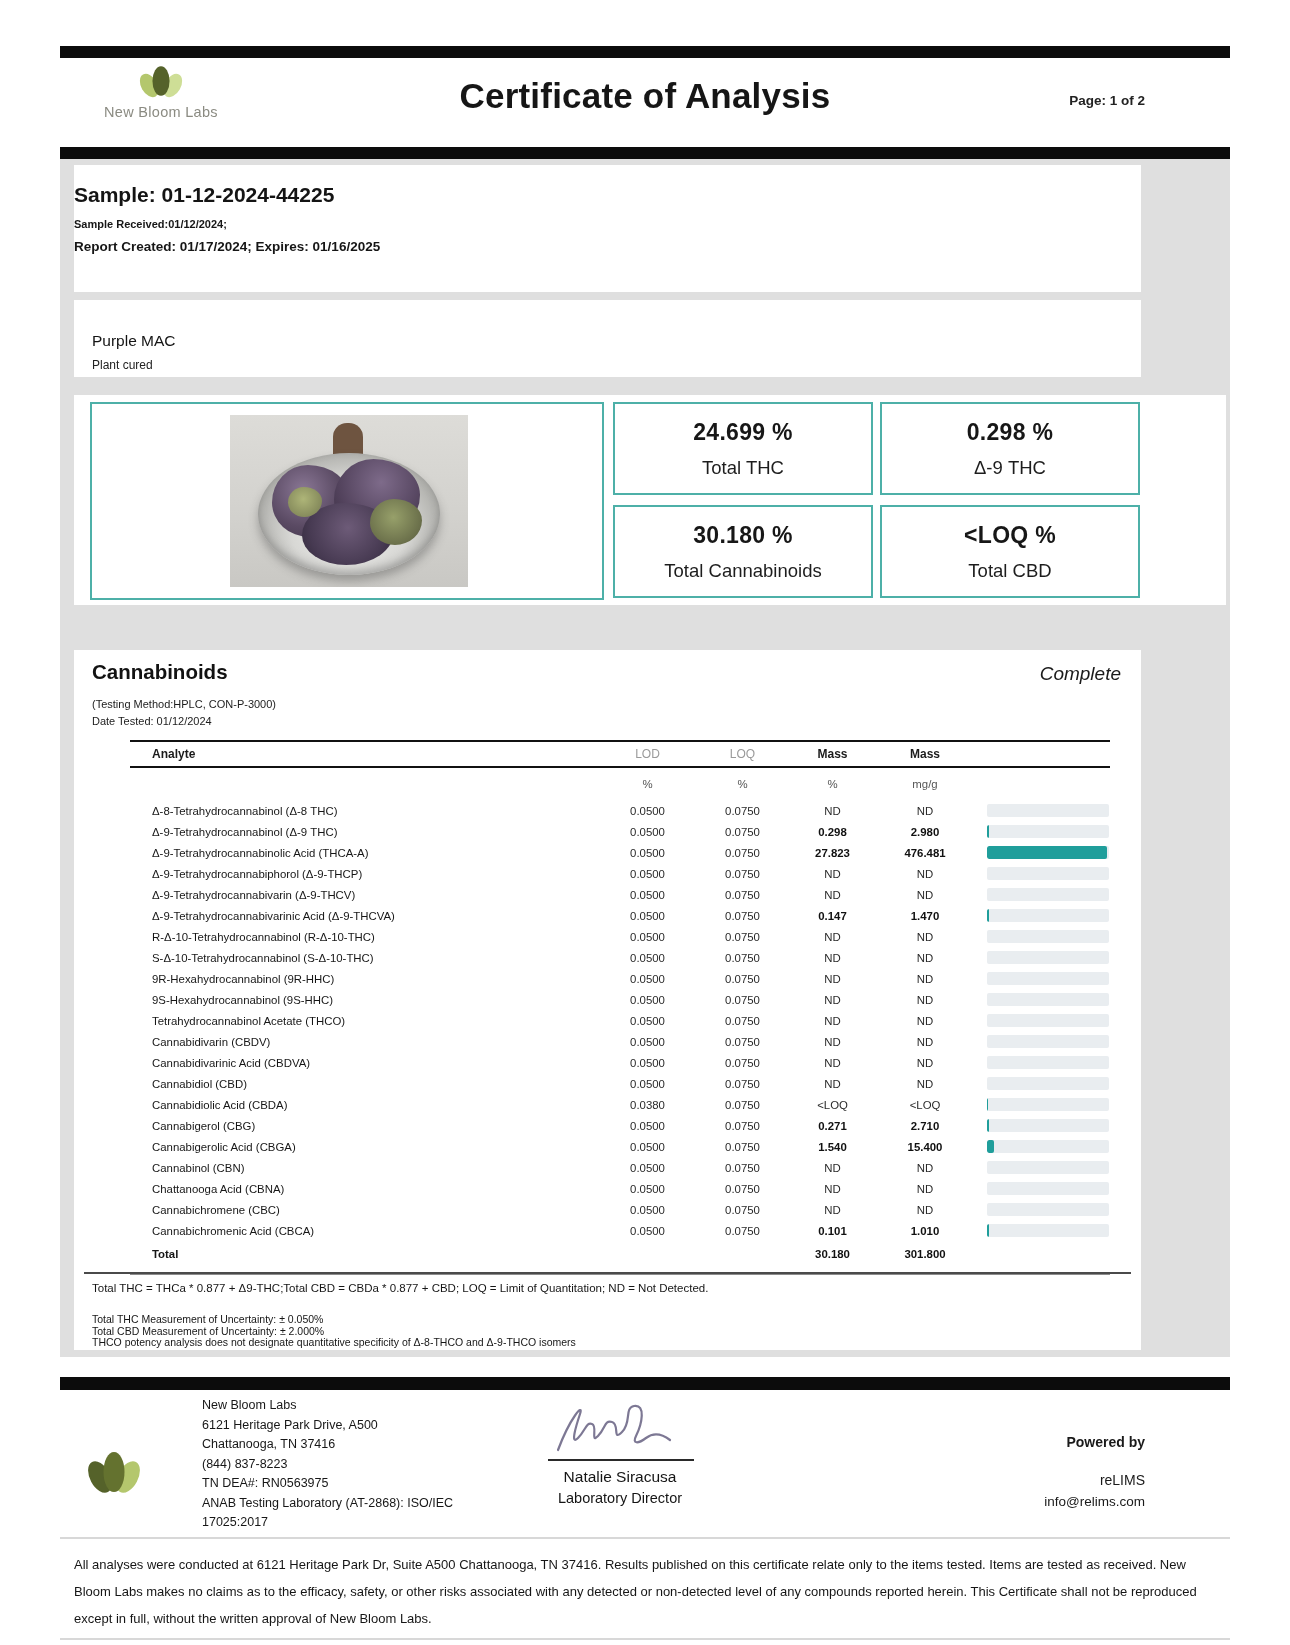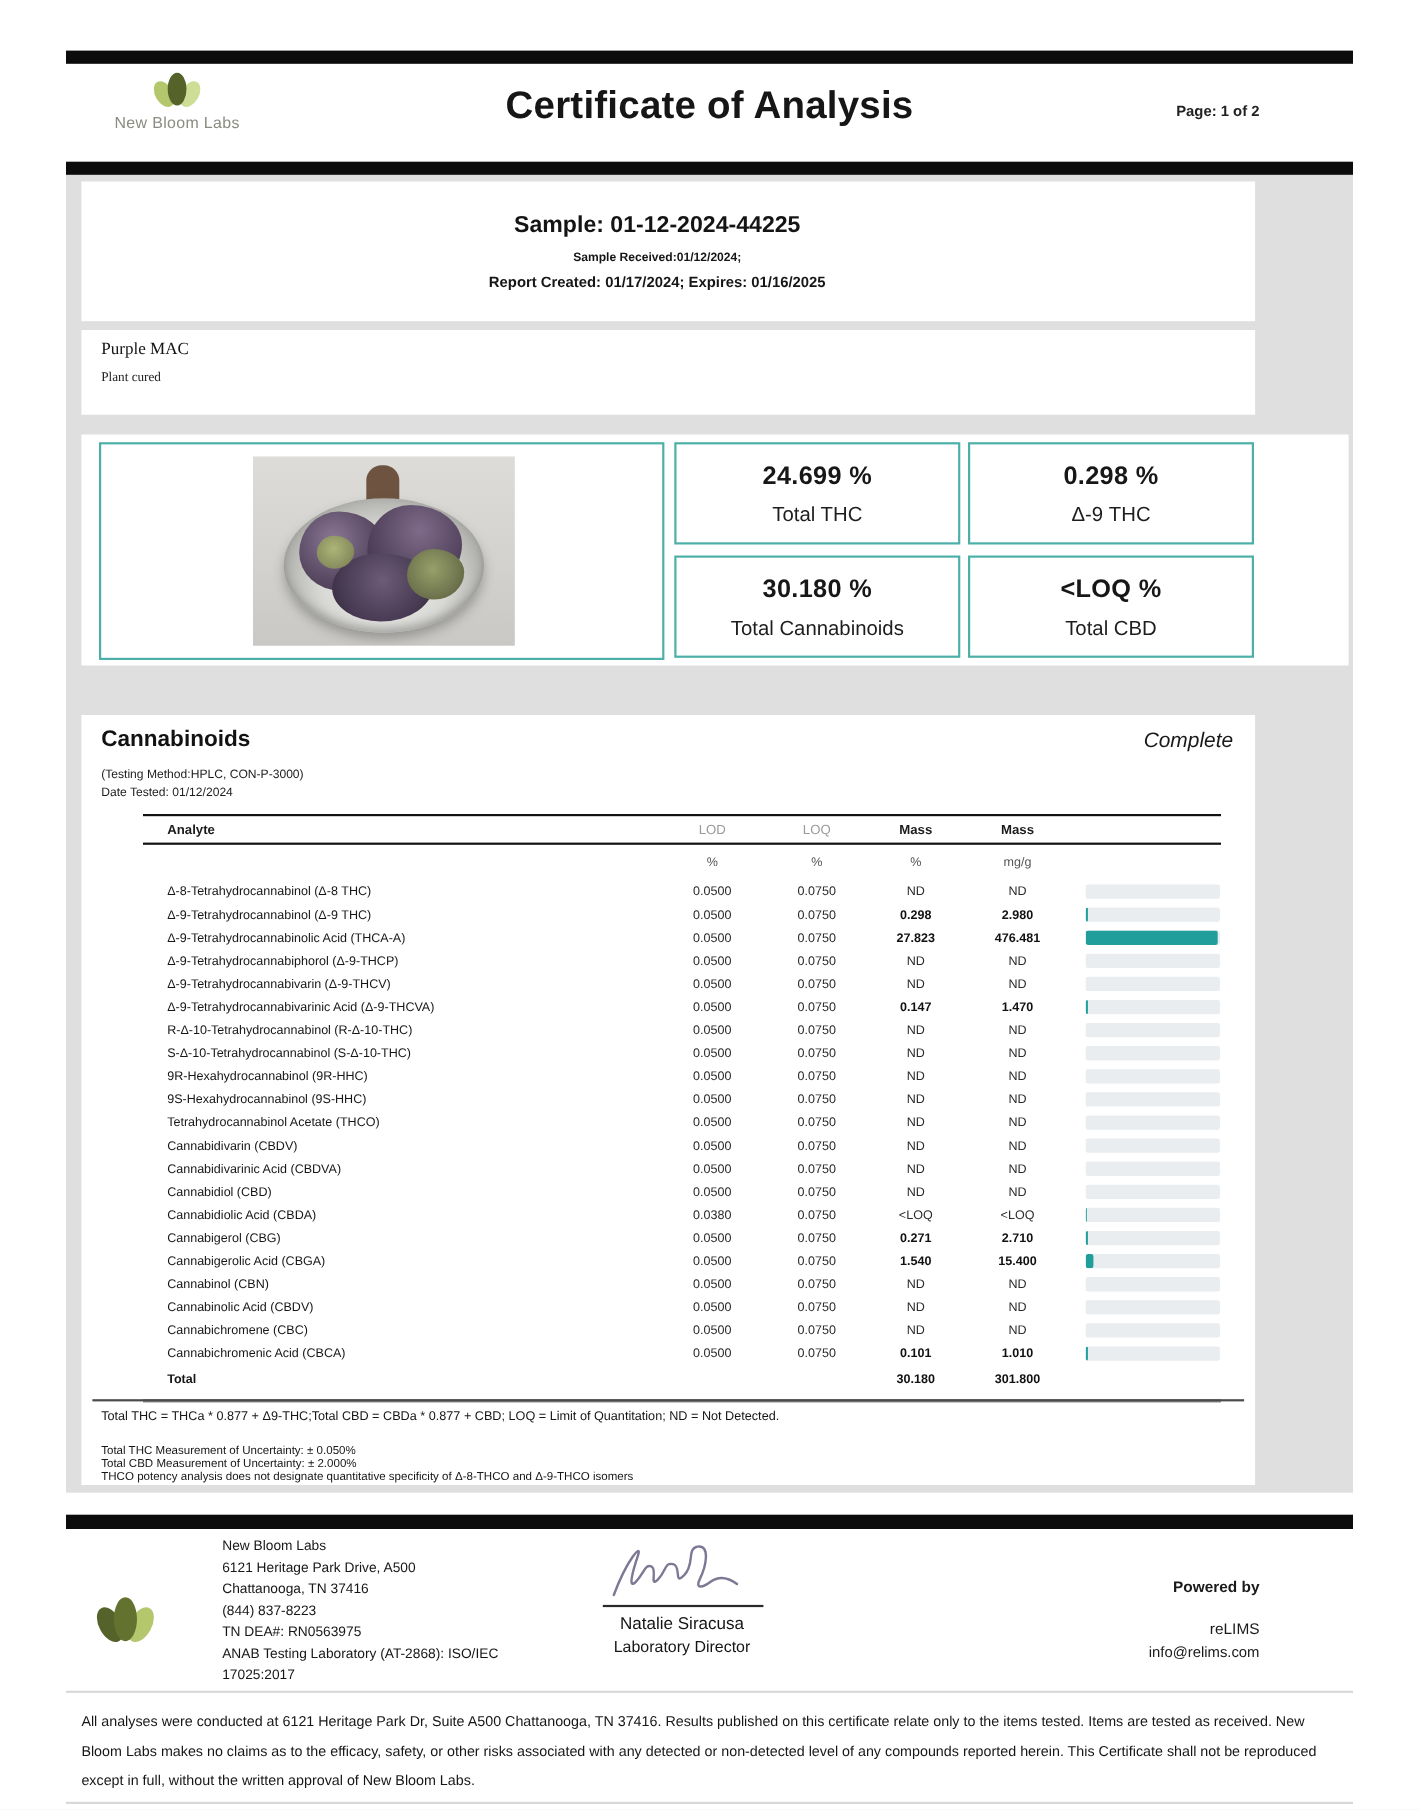--- a/index.html
+++ b/index.html
@@ -20,28 +20,28 @@
   .gray-band{position:absolute;left:60px;top:159px;width:1170px;height:1198px;background:#dfdfdf;}
 
   
   .watermark{position:absolute;left:295px;top:405px;pointer-events:none;}
 
   .card{position:absolute;background:#fff;}
   .card-inner{position:relative;}
 
   
   .sample-card{left:74px;top:165px;width:1067px;height:127px;}
-  .sample-card .card-inner{padding:28px 20px 0 0;text-align:center;}
+  .sample-card .card-inner{padding:18px 20px 0 0;text-align:left;}
   .sample-id{font-size:21px;font-weight:600;color:#141414;}
   .sample-received{font-size:11px;font-weight:600;margin-top:11px;color:#161616;}
   .sample-report{font-size:13.5px;font-weight:700;margin-top:9px;color:#161616;}
 
   
   .product-card{left:74px;top:300px;width:1067px;height:77px;}
-  .product-card .card-inner{padding:9px 0 0 18px;font-family:Liberation Serif, serif;}
+  .product-card .card-inner{padding:32px 0 0 18px;}
   .product-name{font-size:15.5px;font-weight:500;color:#141414;}
   .product-type{font-size:12px;margin-top:8px;color:#222;}
 
   
   .photo-card{left:74px;top:395px;width:1152px;height:210px;}
   .photo-box{position:absolute;left:16px;top:7px;width:510px;height:194px;
              border:2px solid #4db0a8;background:#fff;}
   .photo{position:absolute;left:138px;top:11px;width:238px;height:172px;
          background:linear-gradient(180deg,#dddcd8 0%,#d2d1cd 60%,#c9c8c4 100%);overflow:hidden;}
   .tin-handle{position:absolute;left:103px;top:8px;width:30px;height:46px;background:#6e5440;
@@ -392,21 +392,21 @@
               <span class="c-analyte">Cannabinol (CBN)</span>
               <span class="c-num">0.0500</span>
               <span class="c-num">0.0750</span>
               <span class="c-num">ND</span>
               <span class="c-num">ND</span>
               <span class="c-bar">
                 <div class="bar-bg"></div>
               </span>
             </div>
             <div class="t-grid t-row">
-              <span class="c-analyte">Cannabinolic Acid (CBDV)</span>
+              <span class="c-analyte">Chattanooga Acid (CBNA)</span>
               <span class="c-num">0.0500</span>
               <span class="c-num">0.0750</span>
               <span class="c-num">ND</span>
               <span class="c-num">ND</span>
               <span class="c-bar">
                 <div class="bar-bg"></div>
               </span>
             </div>
             <div class="t-grid t-row">
               <span class="c-analyte">Cannabichromene (CBC)</span>

